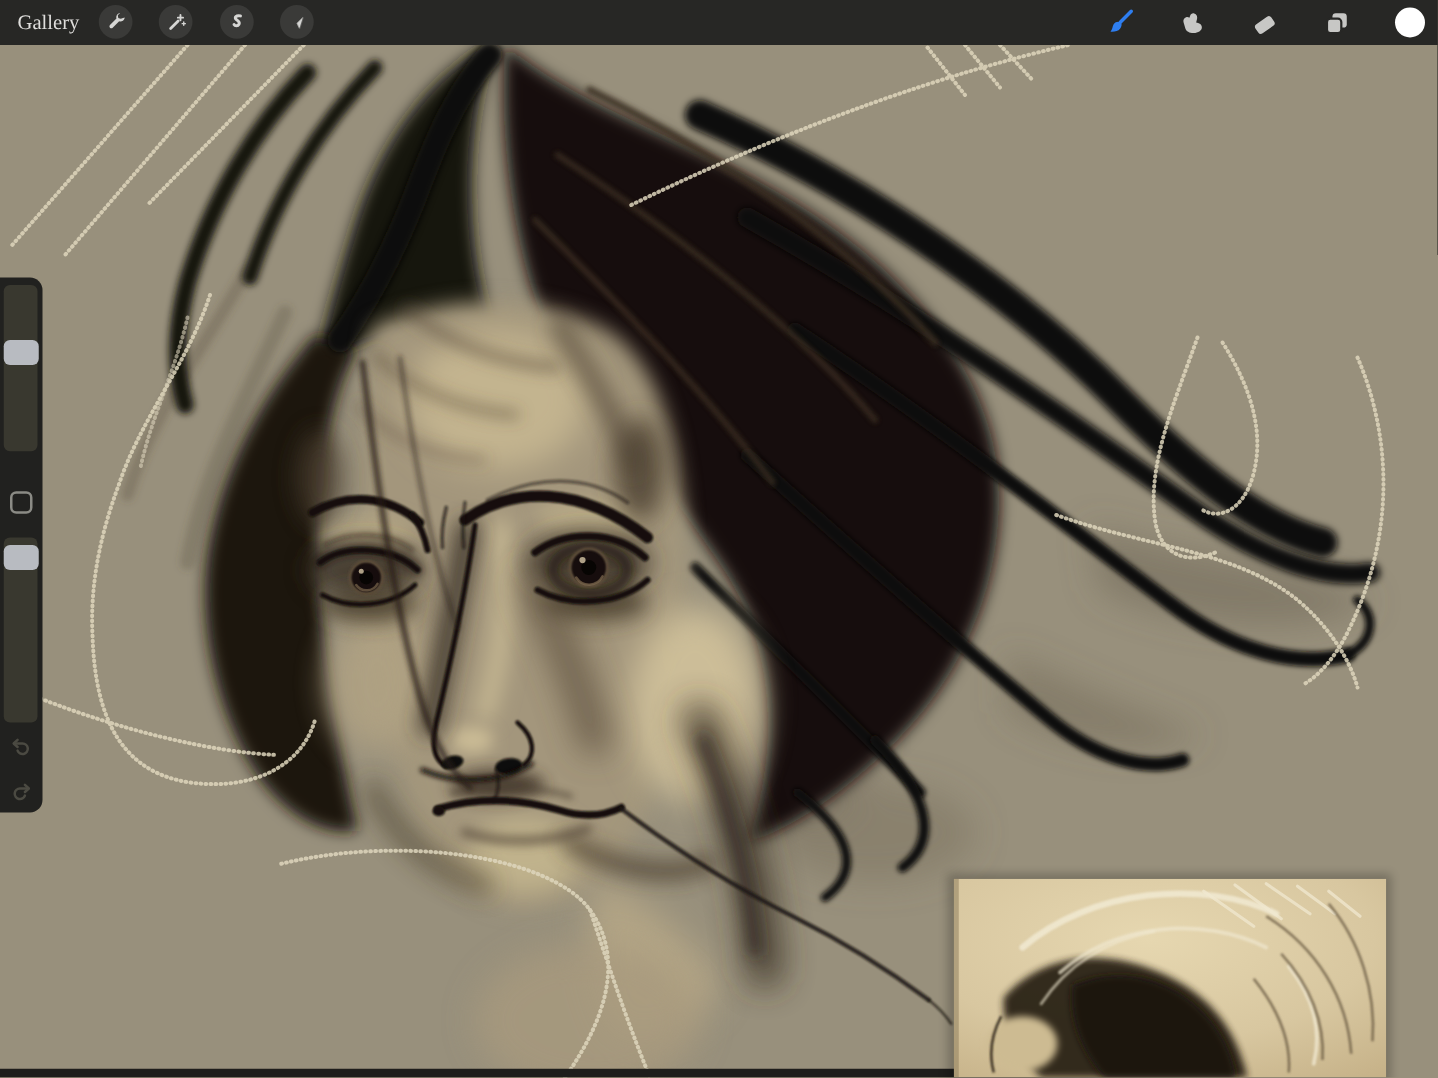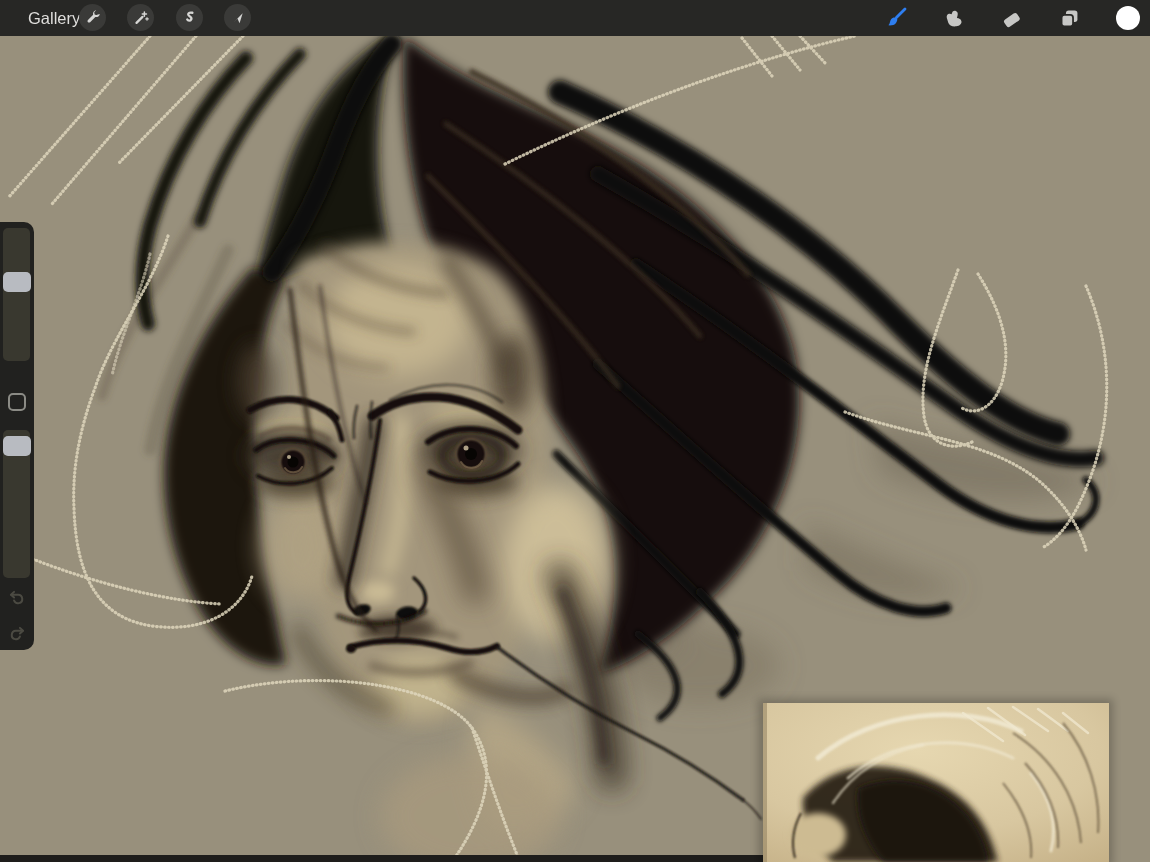--- a/index.html
+++ b/index.html
@@ -1,22 +1,22 @@
 <!DOCTYPE html>
 <html style="--toolbar-bg: #272725; --toolbar-button-bg: #3a3a38; --toolbar-icon: #d6d6d4; --accent-blue: #2e7ef0; --icon-gray: #c7c7c5; --color-swatch: #ffffff; --canvas-bg: #98907c; --sidebar-bg: #21211f; --slider-track: #39382f; --slider-handle: #b8bbc1; --app-frame: #1d1c1a; --reference-paper: #d8c7a0;"><head>
 <meta charset="utf-8">
 <style>
   html,body{margin:0;padding:0;background:var(--app-frame,#1d1c1a);}
   body{width:1150px;height:862px;overflow:hidden;font-family:"Liberation Sans",sans-serif;position:relative;}
   #screen{position:absolute;inset:0;}
 
   
   #toolbar{position:absolute;left:0;top:0;width:1150px;height:36px;background:var(--toolbar-bg,#272725);z-index:30;}
-  .gallery-btn{position:absolute;left:28px;top:0;height:28px;line-height:36px;background:none;border:none;
-    color:#dfdedc;font-size:16.5px;font-family:Liberation Sans, sans-serif;padding:0;cursor:pointer;}
+  .gallery-btn{position:absolute;left:14px;top:0;height:28px;line-height:36px;background:none;border:none;
+    color:#dfdedc;font-size:16.5px;font-family:Liberation Serif, serif;padding:0;cursor:pointer;}
   .tb-circle{position:absolute;top:4px;width:27px;height:27px;border-radius:50%;background:var(--toolbar-button-bg,#3a3a38);
     border:none;padding:0;display:flex;align-items:center;justify-content:center;cursor:pointer;}
   .tb-plain{position:absolute;top:5px;width:26px;height:26px;background:none;border:none;padding:0;
     display:flex;align-items:center;justify-content:center;cursor:pointer;}
   .tb-circle svg,.tb-plain svg{display:block;}
 
   
   #canvas-wrap{position:absolute;left:0;top:36px;width:1150px;height:826px;background:var(--canvas-bg,#98907c);}
   #artwork{position:absolute;left:0;top:0;}
 

